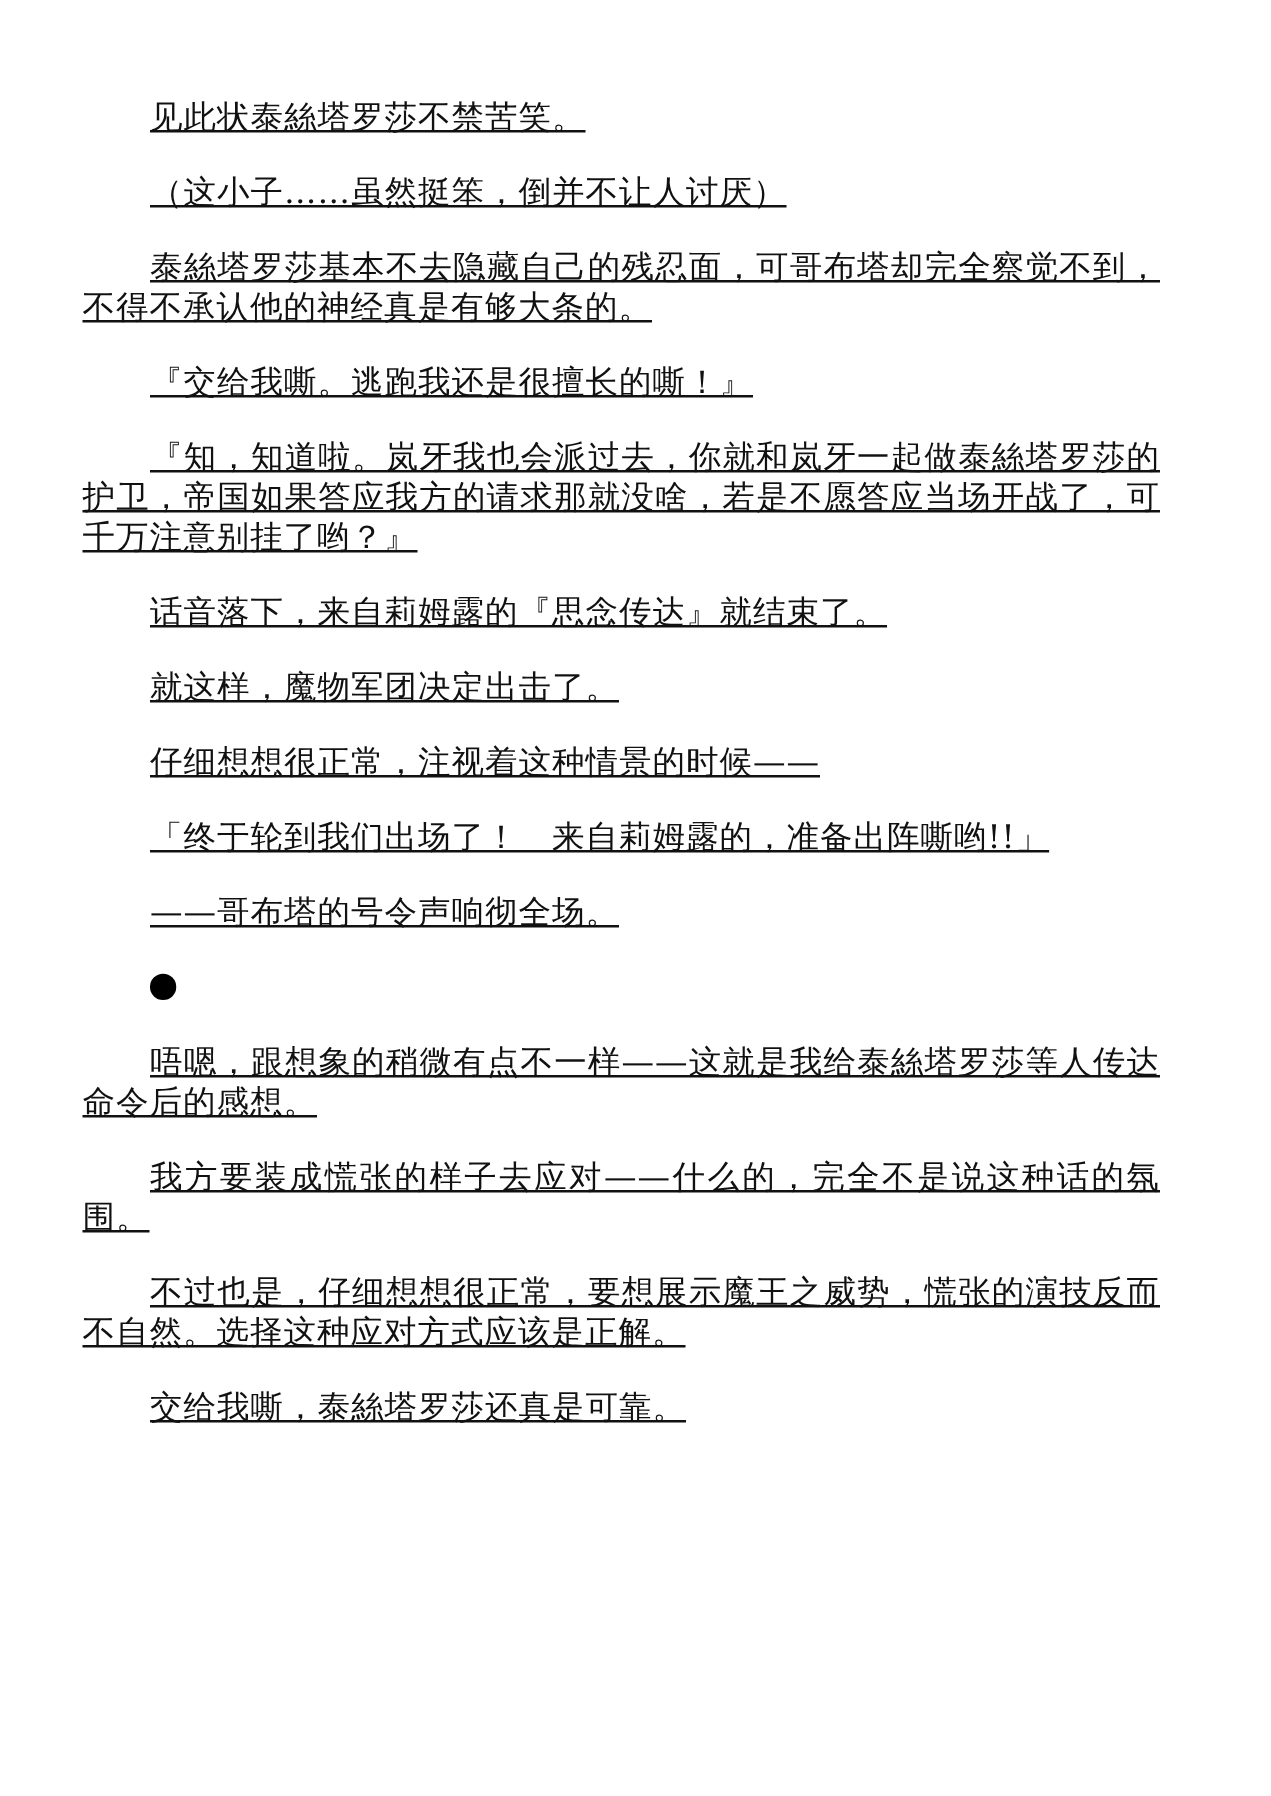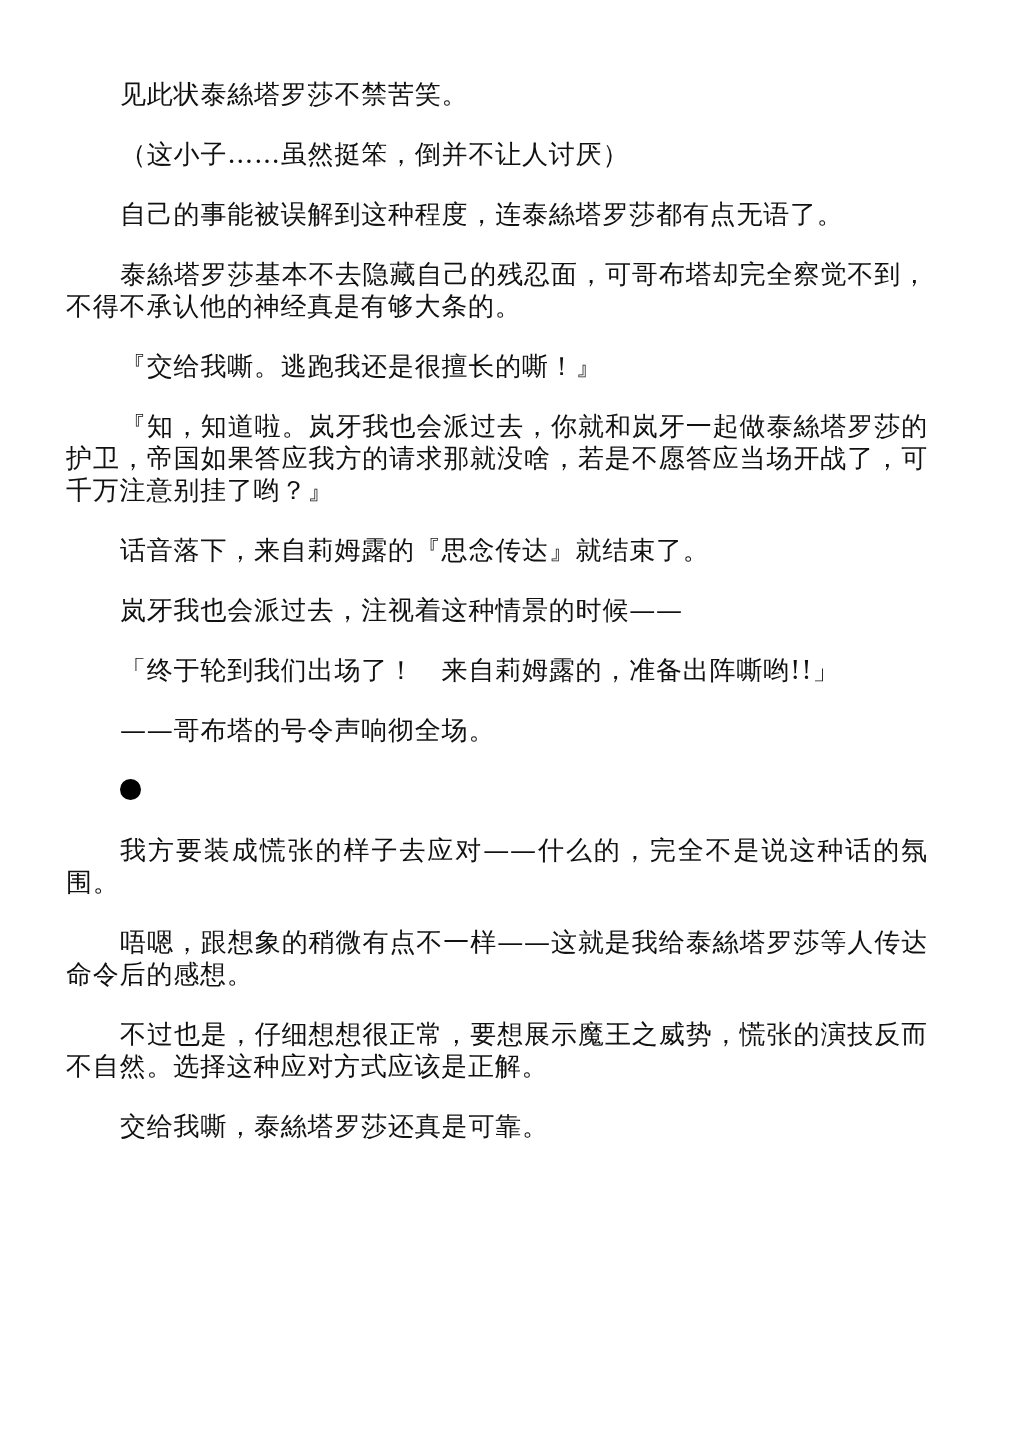--- a/index.html
+++ b/index.html
@@ -23,20 +23,21 @@
     }
     .para {
       font-size: 26px;
       line-height: 32px;
       text-indent: 54px;
       margin: 0 0 28px 0;
       letter-spacing: 0.8px;
       text-align: justify;
       white-space: normal;
       word-break: break-all;
+      text-decoration: underline;
     }
     .para.sep {
       height: 32px;
       position: relative;
     }
     .bullet {
       position: absolute;
       left: 54px;
       top: 5px;
       width: 21px;
@@ -44,30 +45,30 @@
       border-radius: 50%;
       background: #000000;
     }
   </style>
 </head>
 <body>
 
 <div class="page">
   <p class="para">见此状泰絲塔罗莎不禁苦笑。</p>
   <p class="para">（这小子……虽然挺笨，倒并不让人讨厌）</p>
-  <p class="para">自己的事能被误解到这种程度，连泰絲塔罗莎都有点无语了。</p>
   <p class="para">泰絲塔罗莎基本不去隐藏自己的残忍面，可哥布塔却完全察觉不到，不得不承认他的神经真是有够大条的。</p>
   <p class="para">『交给我嘶。逃跑我还是很擅长的嘶！』</p>
   <p class="para">『知，知道啦。岚牙我也会派过去，你就和岚牙一起做泰絲塔罗莎的护卫，帝国如果答应我方的请求那就没啥，若是不愿答应当场开战了，可千万注意别挂了哟？』</p>
   <p class="para">话音落下，来自莉姆露的『思念传达』就结束了。</p>
-  <p class="para">岚牙我也会派过去，注视着这种情景的时候——</p>
+  <p class="para">就这样，魔物军团决定出击了。</p>
+  <p class="para">仔细想想很正常，注视着这种情景的时候——</p>
   <p class="para">「终于轮到我们出场了！　来自莉姆露的，准备出阵嘶哟!!」</p>
   <p class="para">——哥布塔的号令声响彻全场。</p>
 
   <div class="para sep">
     <span class="bullet"></span>
   </div>
 
+  <p class="para">唔嗯，跟想象的稍微有点不一样——这就是我给泰絲塔罗莎等人传达命令后的感想。</p>
   <p class="para">我方要装成慌张的样子去应对——什么的，完全不是说这种话的氛围。</p>
-  <p class="para">唔嗯，跟想象的稍微有点不一样——这就是我给泰絲塔罗莎等人传达命令后的感想。</p>
   <p class="para">不过也是，仔细想想很正常，要想展示魔王之威势，慌张的演技反而不自然。选择这种应对方式应该是正解。</p>
   <p class="para">交给我嘶，泰絲塔罗莎还真是可靠。</p>
 </div>
 
 </body></html>

